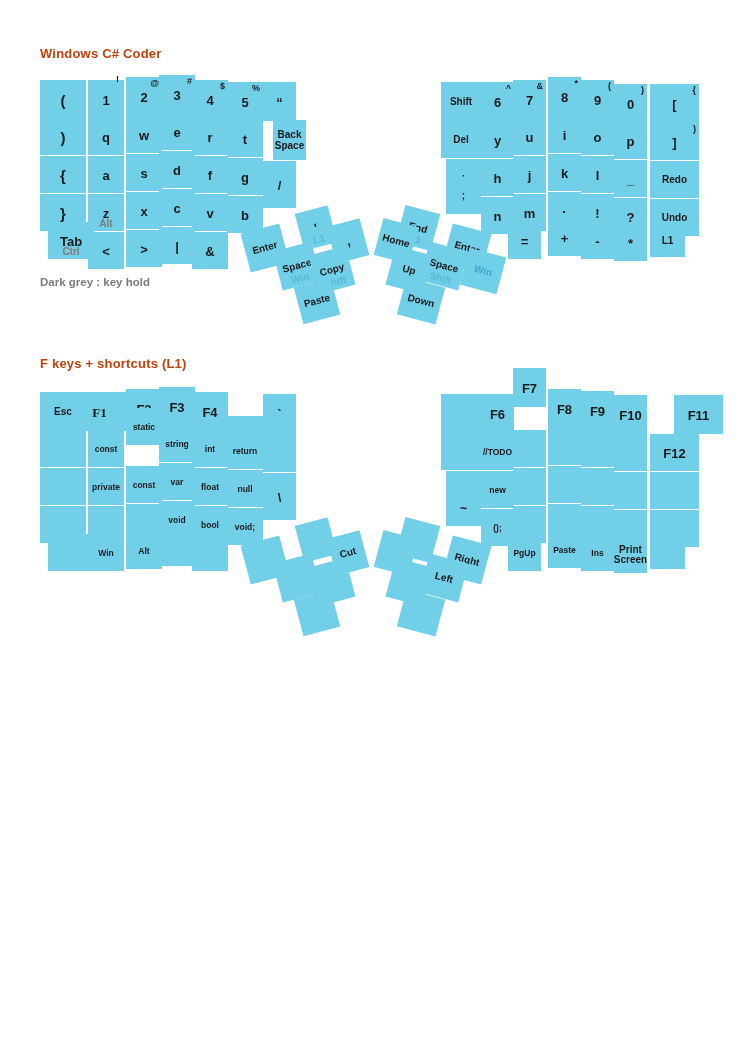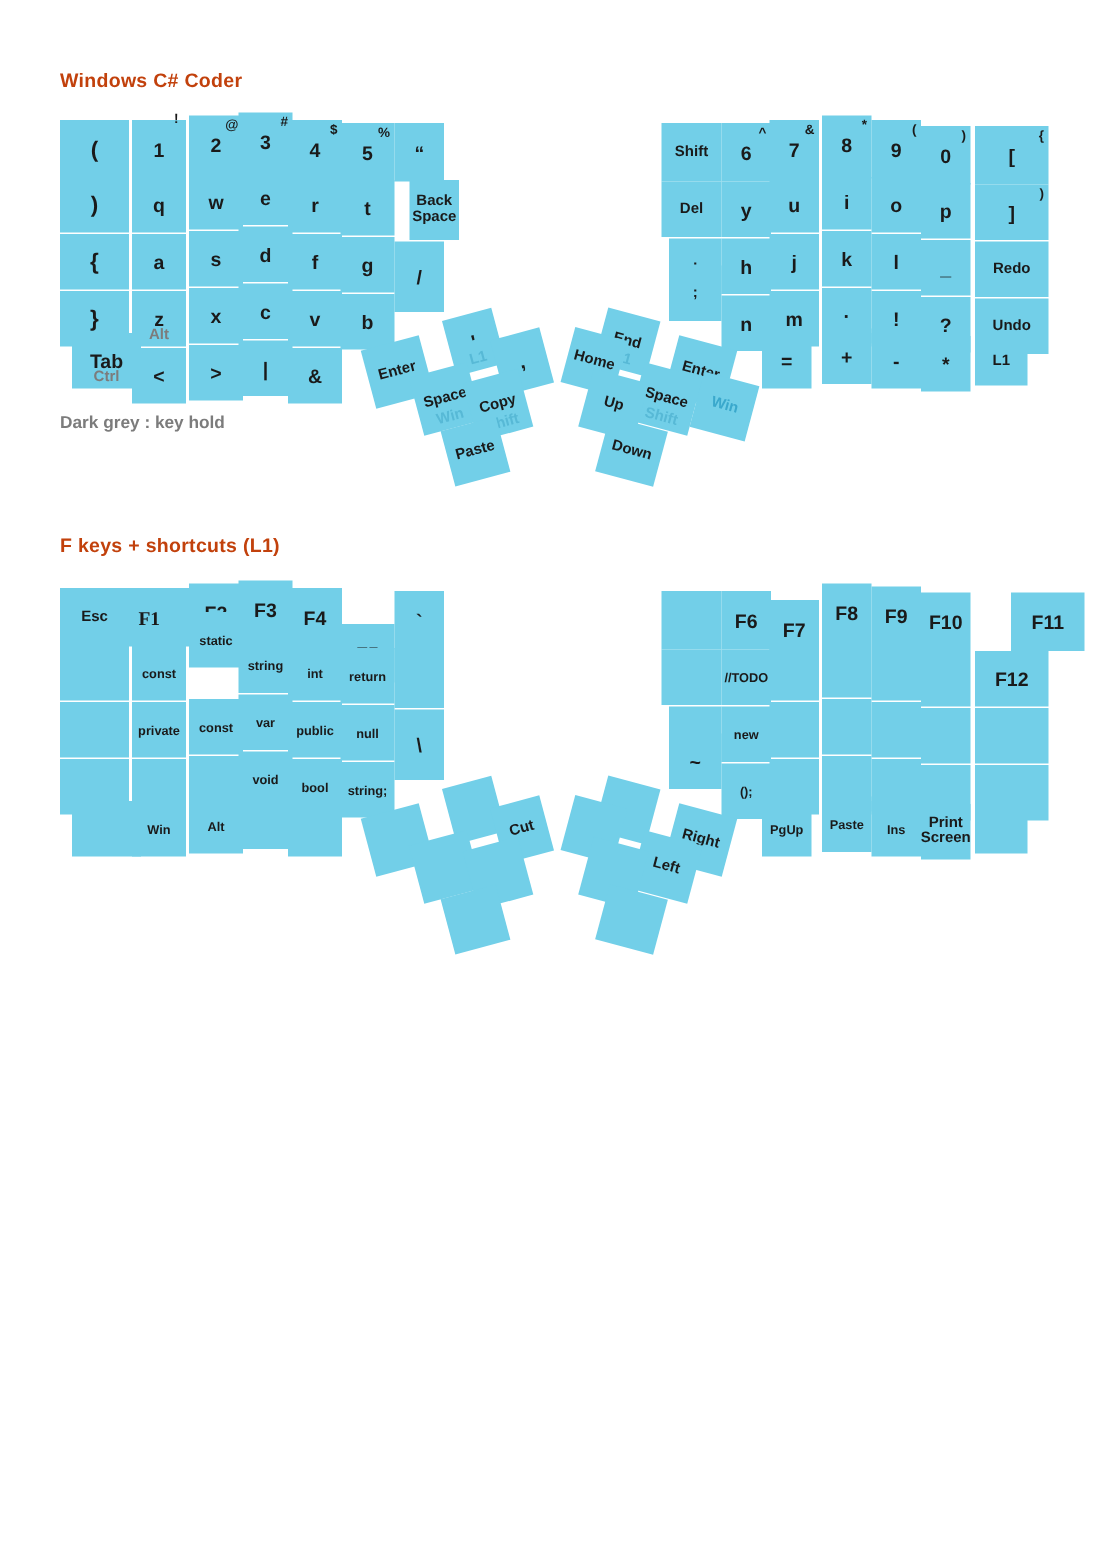--- a/index.html
+++ b/index.html
@@ -388,39 +388,39 @@
     <div class="key" style="left: 88px; top: 468px; width: 36px; height: 37px;">
       <span class="lbl c tiny">private</span>
     </div>
     <div class="key" style="left: 126px; top: 466px; width: 36px; height: 37px;">
       <span class="lbl c tiny">const</span>
     </div>
     <div class="key" style="left: 159px; top: 463px; width: 36px; height: 37px;">
       <span class="lbl c tiny">var</span>
     </div>
     <div class="key" style="left: 192px; top: 468px; width: 36px; height: 37px;">
-      <span class="lbl c tiny">public</span>
+      <span class="lbl c tiny">float</span>
     </div>
     <div class="key" style="left: 227px; top: 470px; width: 36px; height: 37px;">
       <span class="lbl c tiny">null</span>
     </div>
     <div class="key" style="left: 263px; top: 473px; width: 33px; height: 47px;">
       <span class="lbl c">\</span>
     </div>
     <div class="key" style="left: 40px; top: 506px; width: 46px; height: 37px;"></div>
     <div class="key" style="left: 88px; top: 506px; width: 36px; height: 37px;"></div>
     <div class="key" style="left: 126px; top: 504px; width: 36px; height: 37px;"></div>
     <div class="key" style="left: 159px; top: 501px; width: 36px; height: 37px;">
       <span class="lbl c tiny">void</span>
     </div>
     <div class="key" style="left: 192px; top: 506px; width: 36px; height: 37px;">
       <span class="lbl c tiny">bool</span>
     </div>
     <div class="key" style="left: 227px; top: 508px; width: 36px; height: 37px;">
-      <span class="lbl c tiny">string;</span>
+      <span class="lbl c tiny">void;</span>
     </div>
     <div class="key" style="left: 48px; top: 534px; width: 46px; height: 37px;"></div>
     <div class="key" style="left: 88px; top: 534px; width: 36px; height: 37px;">
       <span class="lbl c tiny">Win</span>
     </div>
     <div class="key" style="left: 126px; top: 532px; width: 36px; height: 37px;">
       <span class="lbl c tiny">Alt</span>
     </div>
     <div class="key" style="left: 159px; top: 529px; width: 36px; height: 37px;"></div>
     <div class="key" style="left: 192px; top: 534px; width: 36px; height: 37px;"></div>
@@ -433,21 +433,21 @@
     <div class="key" style="left: 245px; top: 540px; width: 40px; height: 40px; transform: rotate(-15deg);"></div>
     <div class="key" style="left: 277px; top: 558px; width: 40px; height: 40px; transform: rotate(-15deg);"></div>
     <div class="key" style="left: 313px; top: 562px; width: 38px; height: 40px; transform: rotate(-15deg);"></div>
     <div class="key" style="left: 298px; top: 594px; width: 38px; height: 38px; transform: rotate(-15deg);"></div>
   </div>
 <div id="layer2-right">
     <div class="key" style="left: 441px; top: 394px; width: 40px; height: 39px;"></div>
     <div class="key" style="left: 481px; top: 394px; width: 33px; height: 39px;">
       <span class="lbl c">F6</span>
     </div>
-    <div class="key" style="left: 513px; top: 400px; width: 33px; height: 39px;">
+    <div class="key" style="left: 513px; top: 368px; width: 33px; height: 39px;">
       <span class="lbl c">F7</span>
     </div>
     <div class="key" style="left: 548px; top: 389px; width: 33px; height: 39px;">
       <span class="lbl c">F8</span>
     </div>
     <div class="key" style="left: 581px; top: 391px; width: 33px; height: 39px;">
       <span class="lbl c">F9</span>
     </div>
     <div class="key" style="left: 614px; top: 395px; width: 33px; height: 39px;">
       <span class="lbl c">F10</span>

